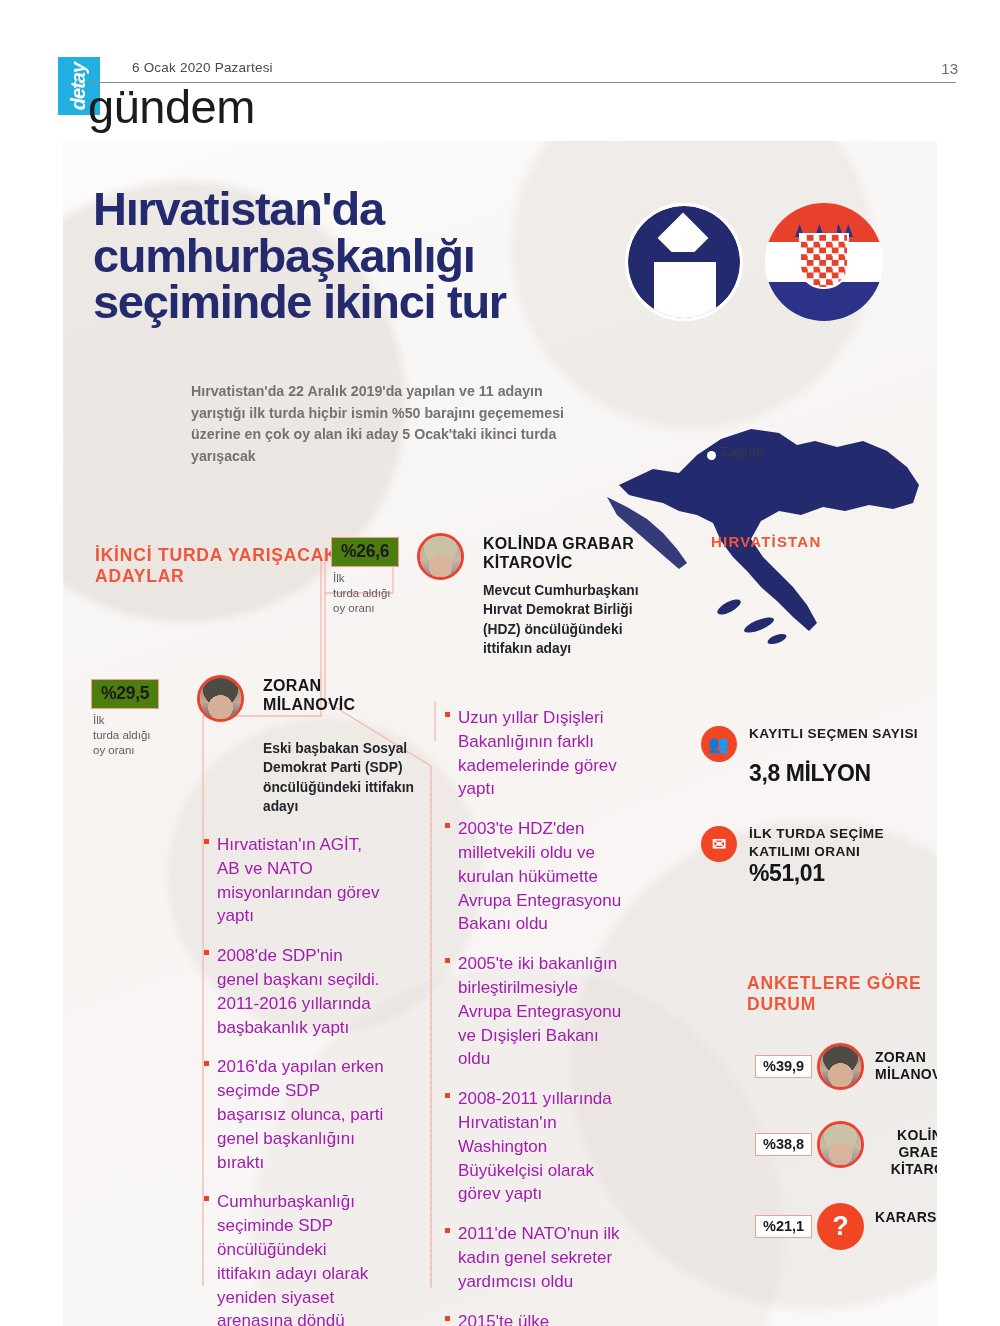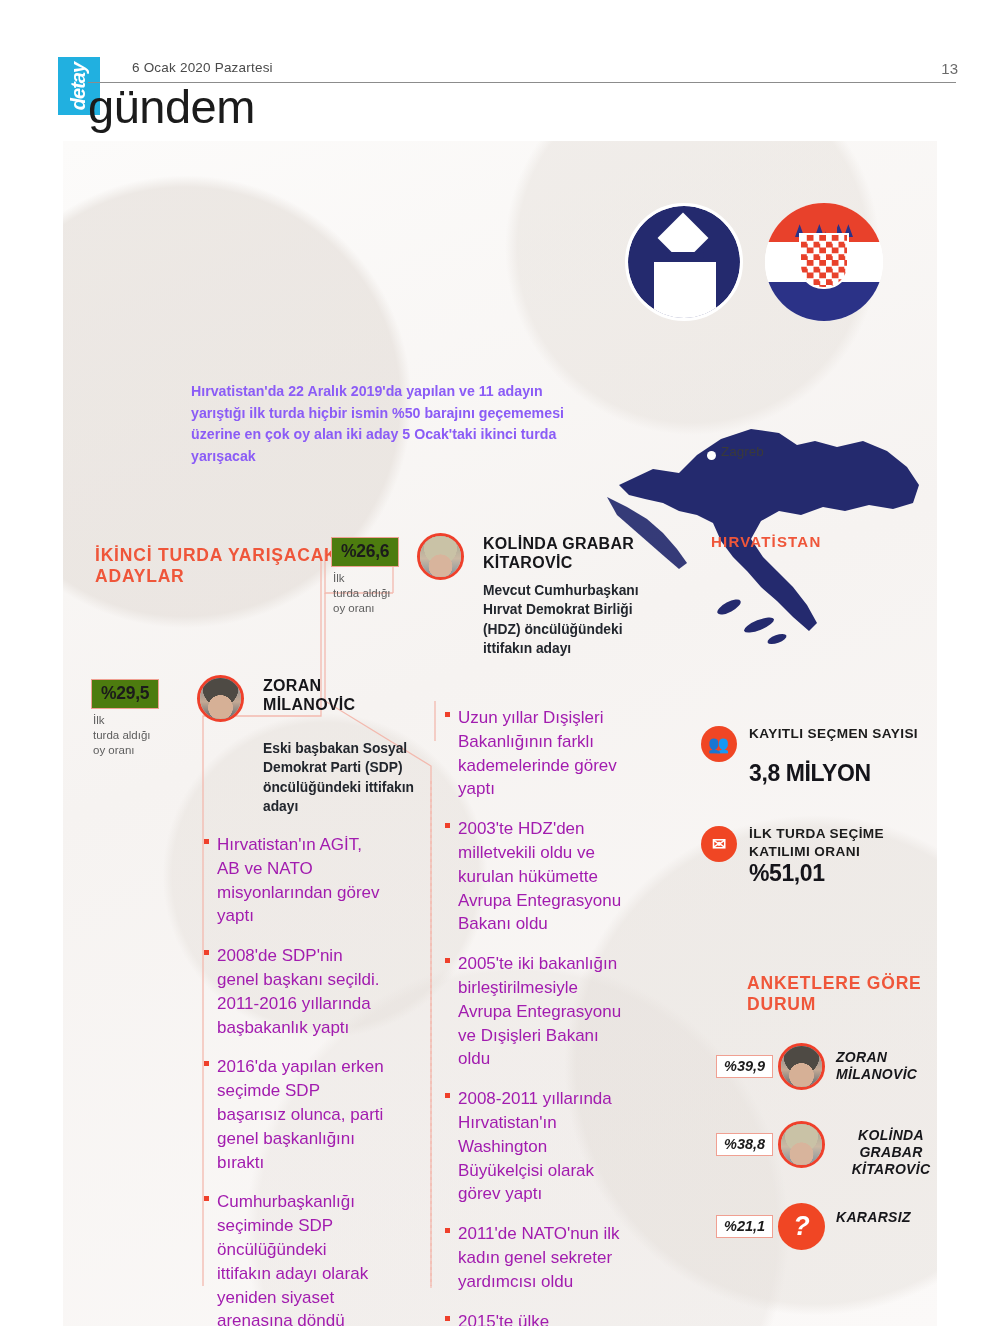--- a/index.html
+++ b/index.html
@@ -78,21 +78,21 @@
     font-size:47px; line-height:.99;
     font-weight:bold;
     color:#242a6e;
     letter-spacing:-1.3px;
   }
   .lede{
     position:absolute; left:128px; top:240px;
     width:390px;
     font-size:14.2px; line-height:1.52;
     font-weight:bold;
-    color:#8b5cf6;
+    color:#737373;
   }
 
   
   .emblem{ position:absolute; left:562px; top:62px; width:260px; height:120px; }
   .emb-circle{ position:absolute; top:0; width:118px; height:118px; border-radius:50%; overflow:hidden; }
   .emb-ballot{ left:0; background:#ffffff; border:3px solid #ffffff; }
   .emb-ballot .disc{
     position:absolute; inset:0; border-radius:50%;
     background:#242a6e;
   }
@@ -197,21 +197,21 @@
   .stat .lab{
     position:absolute; left:48px; top:-1px; width:175px;
     font-size:13.6px; font-weight:bold; color:#1b1b1b; letter-spacing:.4px; line-height:1.30;
   }
   .stat .val{
     position:absolute; left:48px; width:200px;
     font-size:23px; font-weight:bold; color:#14141a; letter-spacing:-.4px;
   }
 
   
-  .poll-row{ position:absolute; left:653px; width:200px; height:58px;font-style:italic; }
+  .poll-row{ position:absolute; left:692px; width:200px; height:58px; }
   .poll-pct{
     position:absolute; left:0; top:14px;
     background:#ffffff; border:1.3px solid #f0a092;
     padding:2px 7px 3px; font-size:14.5px; font-weight:bold; color:#1b1b1b;
   }
   .poll-av{
     position:absolute; left:62px; top:2px; width:47px; height:47px; border-radius:50%;
     border:3px solid #ef402b; overflow:hidden; background:#cfc9c4;
   }
   .poll-name{
@@ -245,20 +245,21 @@
       <path d="M258 418 L258 575 L140 575 L140 1145"></path>
       <path d="M262 452 L262 560 L368 625 L368 1145"></path>
       <path d="M330 408 L330 452"></path>
       <path d="M372 560 L372 600"></path>
     </g>
     <g fill="none" stroke="#f3b9ae" stroke-width="1.1" stroke-dasharray="3 3">
       <path d="M368 640 L368 1150"></path>
     </g>
   </svg>
 
+  <div class="big-title">Hırvatistan'da cumhurbaşkanlığı seçiminde ikinci tur</div>
   <div class="lede">Hırvatistan'da 22 Aralık 2019'da yapılan ve 11 adayın yarıştığı ilk turda hiçbir ismin %50 barajını geçememesi üzerine en çok oy alan iki aday 5 Ocak'taki ikinci turda yarışacak</div>
 
   <div class="emblem">
     <div class="emb-circle emb-ballot">
       <div class="disc"></div>
       <div class="paper"></div>
       <div class="slot"></div>
       <div class="box"></div>
     </div>
     <div class="emb-circle emb-flag">

